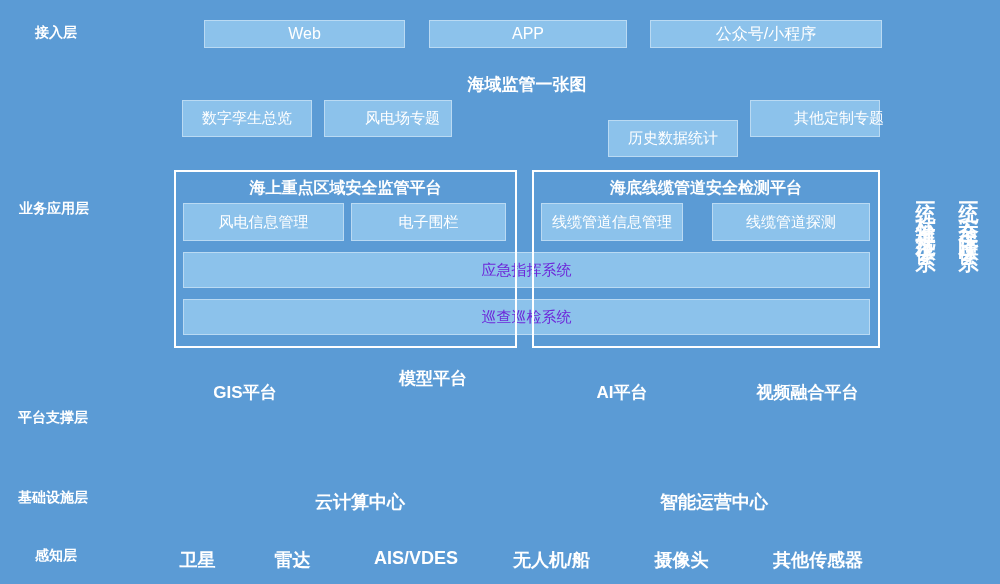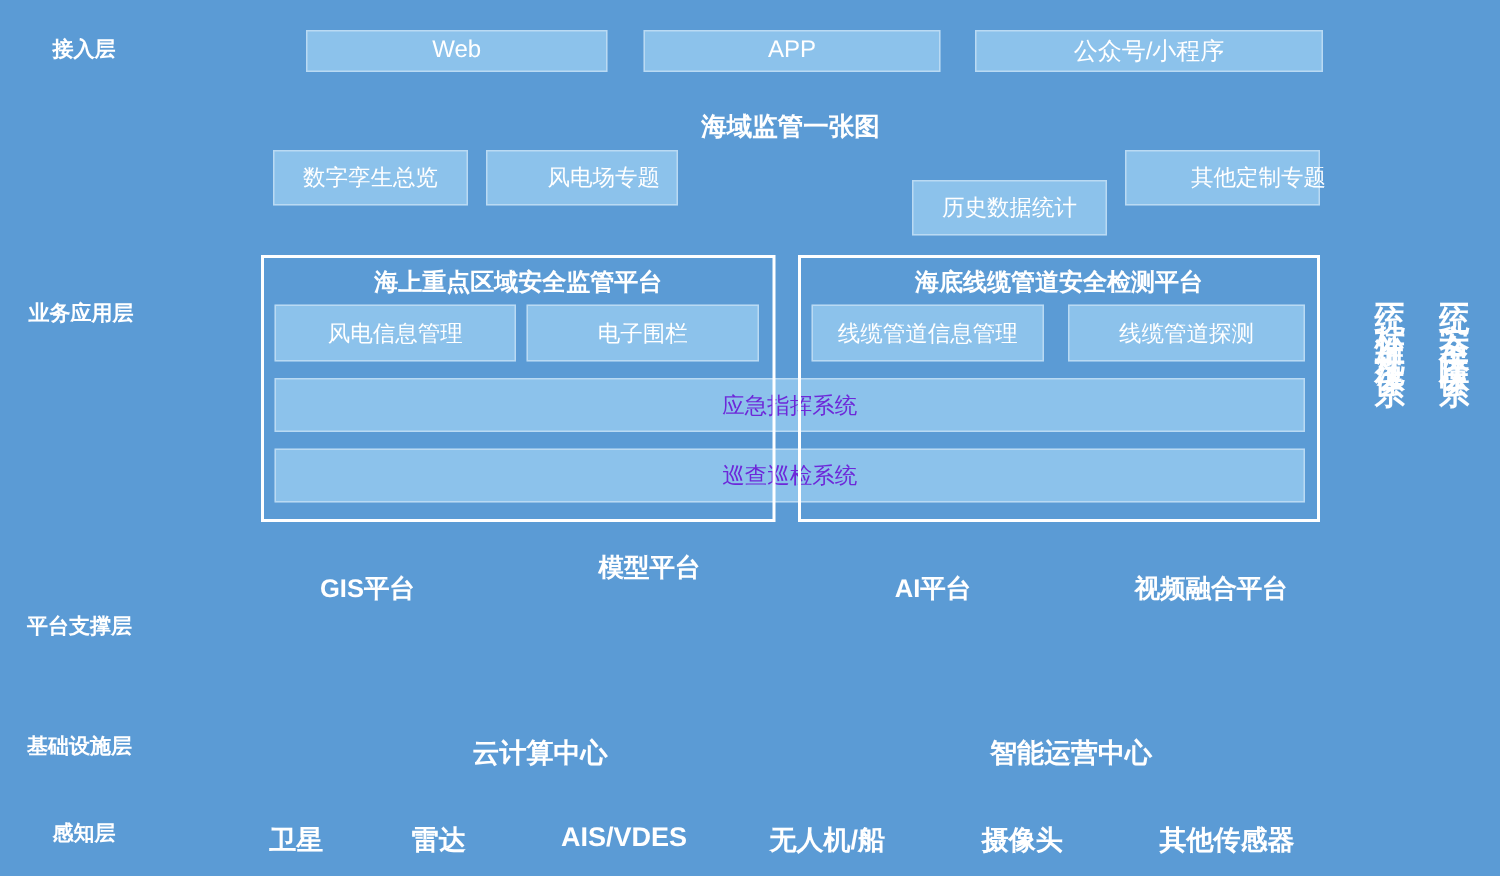--- a/index.html
+++ b/index.html
@@ -96,21 +96,21 @@
   <div class="bar" style="top:299px;">巡查巡检系统</div>
 
   <div class="panel" style="left:174px; width:343px;"></div>
   <div class="panel" style="left:532px; width:348px;"></div>
 
   <div class="panel-title" style="left:174px; width:343px;">海上重点区域安全监管平台</div>
   <div class="panel-title" style="left:532px; width:348px;">海底线缆管道安全检测平台</div>
 
   <div class="box small" style="left:183px; top:203px; width:161px; height:38px; z-index:3;">风电信息管理</div>
   <div class="box small" style="left:351px; top:203px; width:155px; height:38px; z-index:3;">电子围栏</div>
-  <div class="box small" style="left:541px; top:203px; width:155px; height:38px; z-index:3;">线缆管道信息管理</div>
+  <div class="box small" style="left:541px; top:203px; width:142px; height:38px; z-index:3;">线缆管道信息管理</div>
   <div class="box small" style="left:712px; top:203px; width:158px; height:38px; z-index:3;">线缆管道探测</div>
 
   <div class="vtext" style="left:913px;">统一标准规范体系</div>
   <div class="vtext" style="left:956px;">统一安全保障体系</div>
 
   <div class="free-text" style="left:190px; top:381px; width:110px; font-size:17px;">GIS平台</div>
   <div class="free-text" style="left:378px; top:367px; width:110px; font-size:17px;">模型平台</div>
   <div class="free-text" style="left:567px; top:381px; width:110px; font-size:17px;">AI平台</div>
   <div class="free-text" style="left:745px; top:381px; width:125px; font-size:17px;">视频融合平台</div>
 

